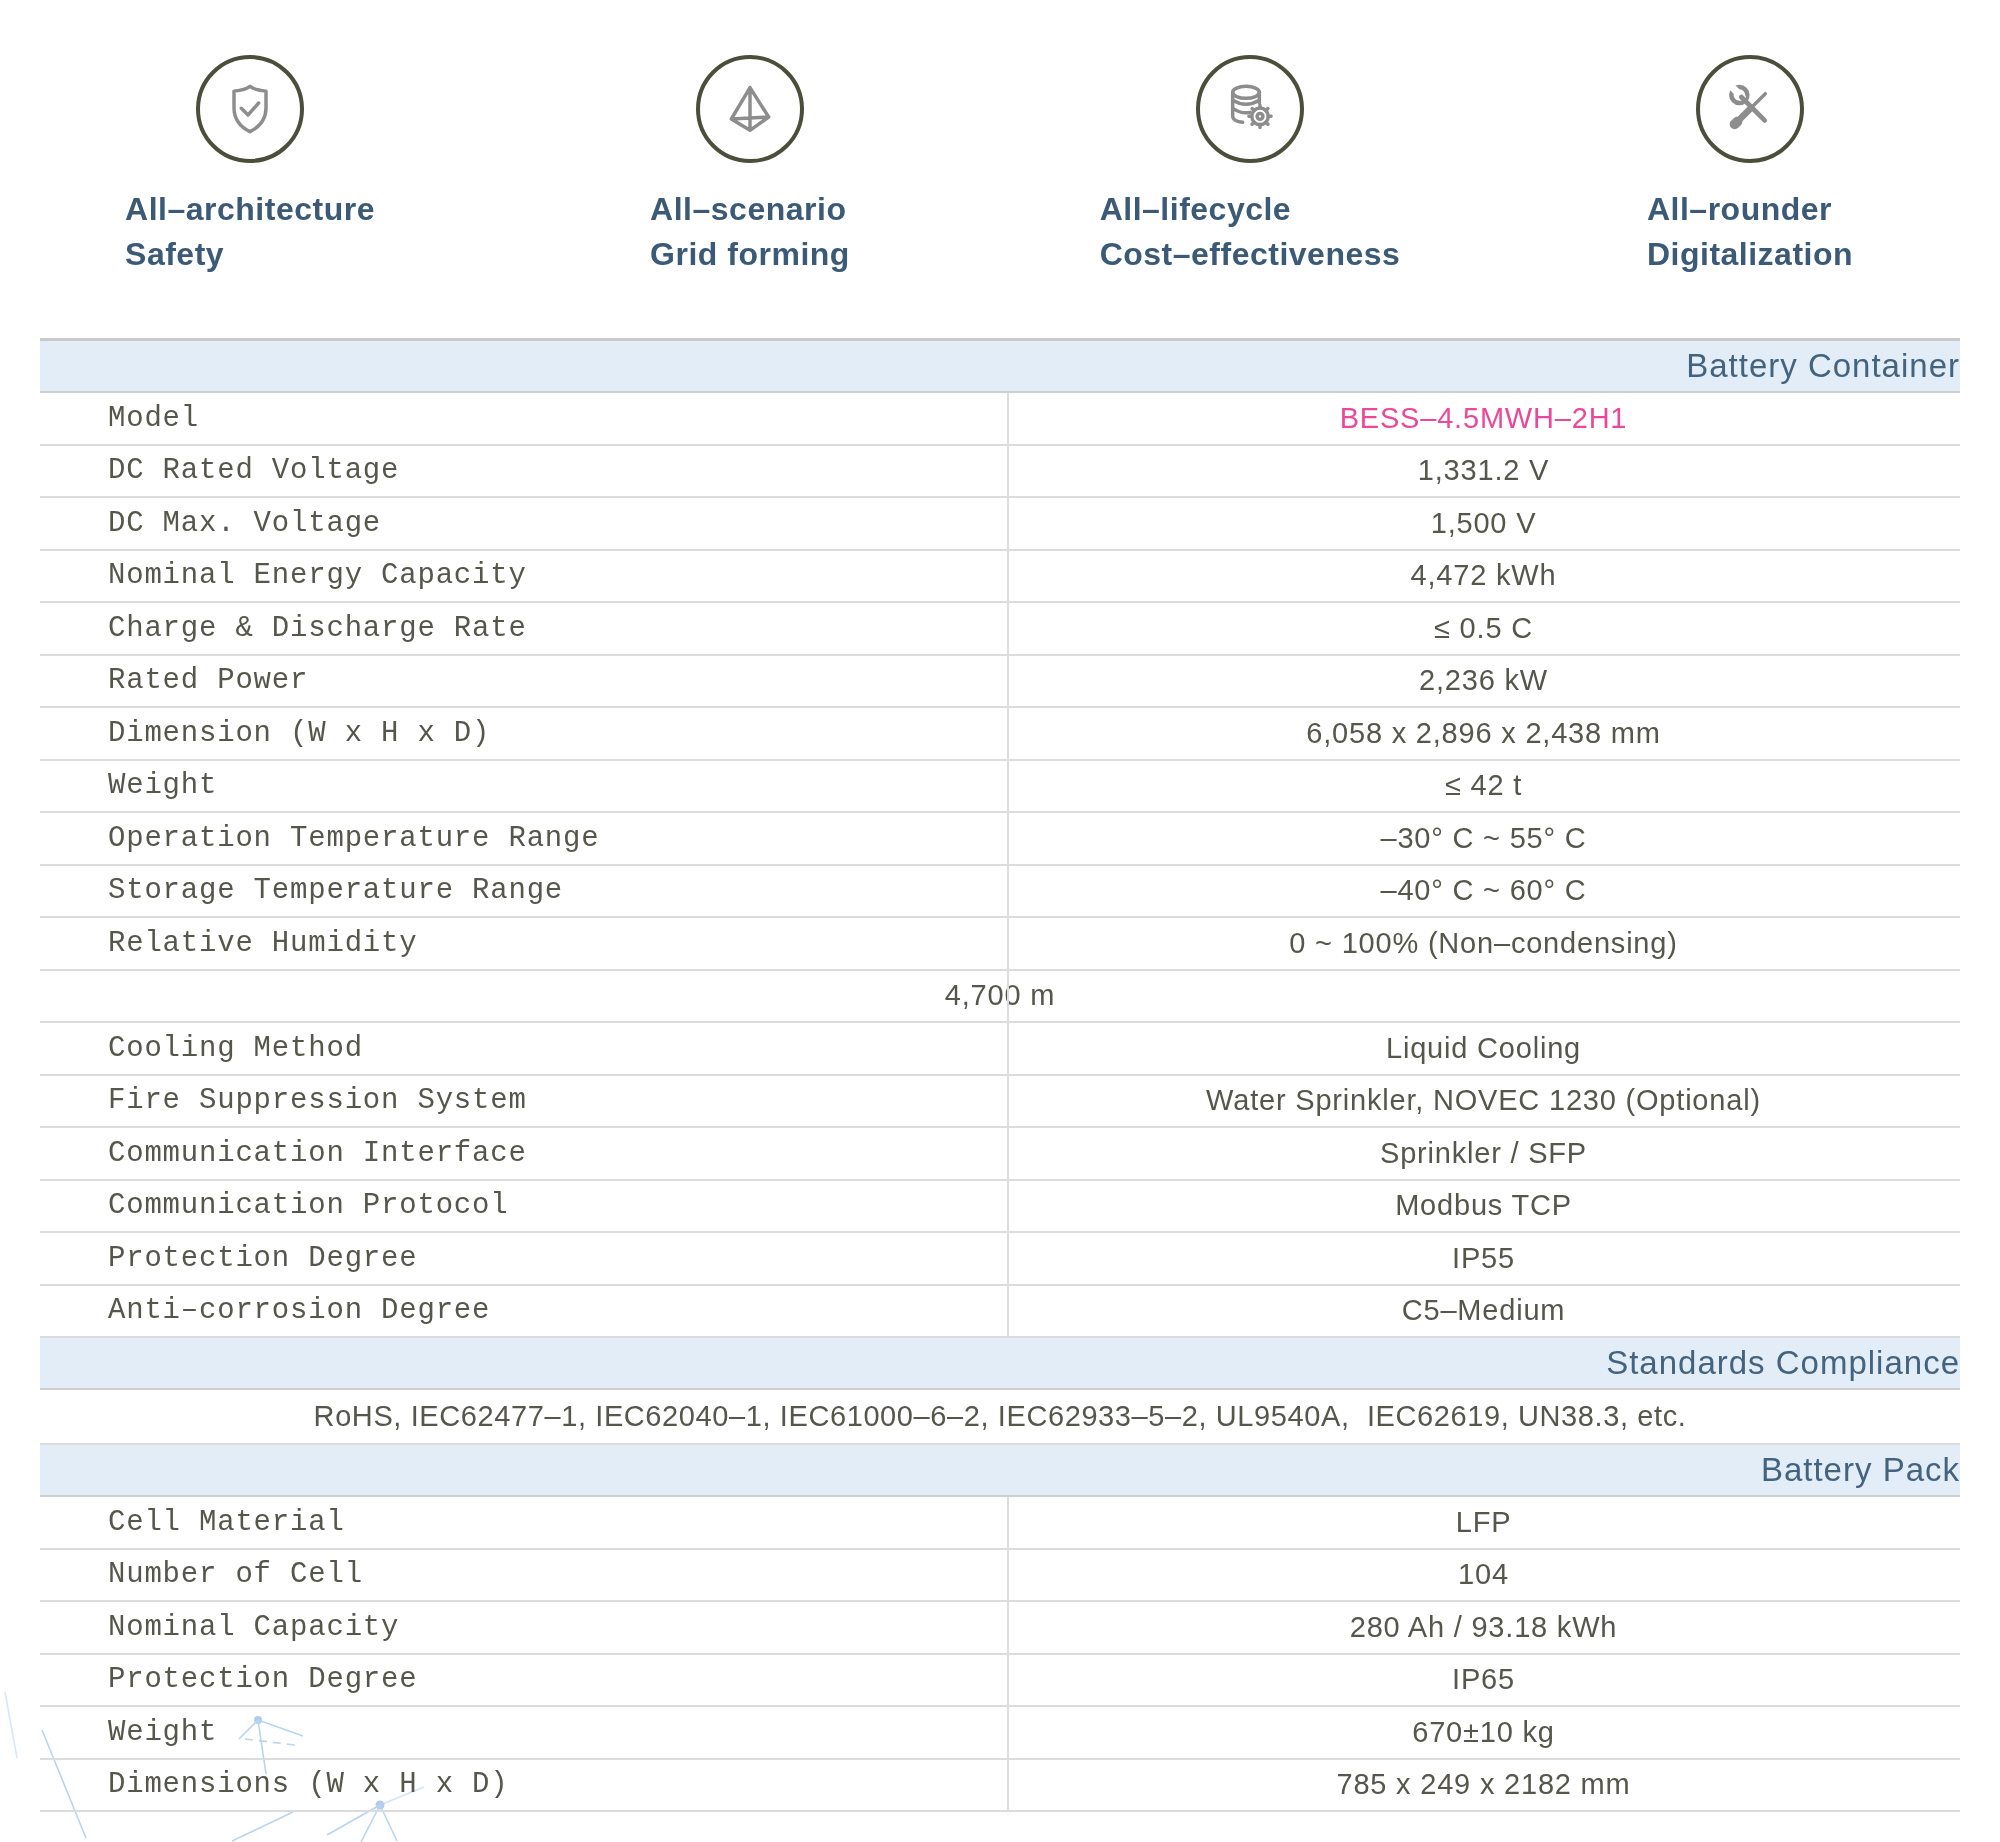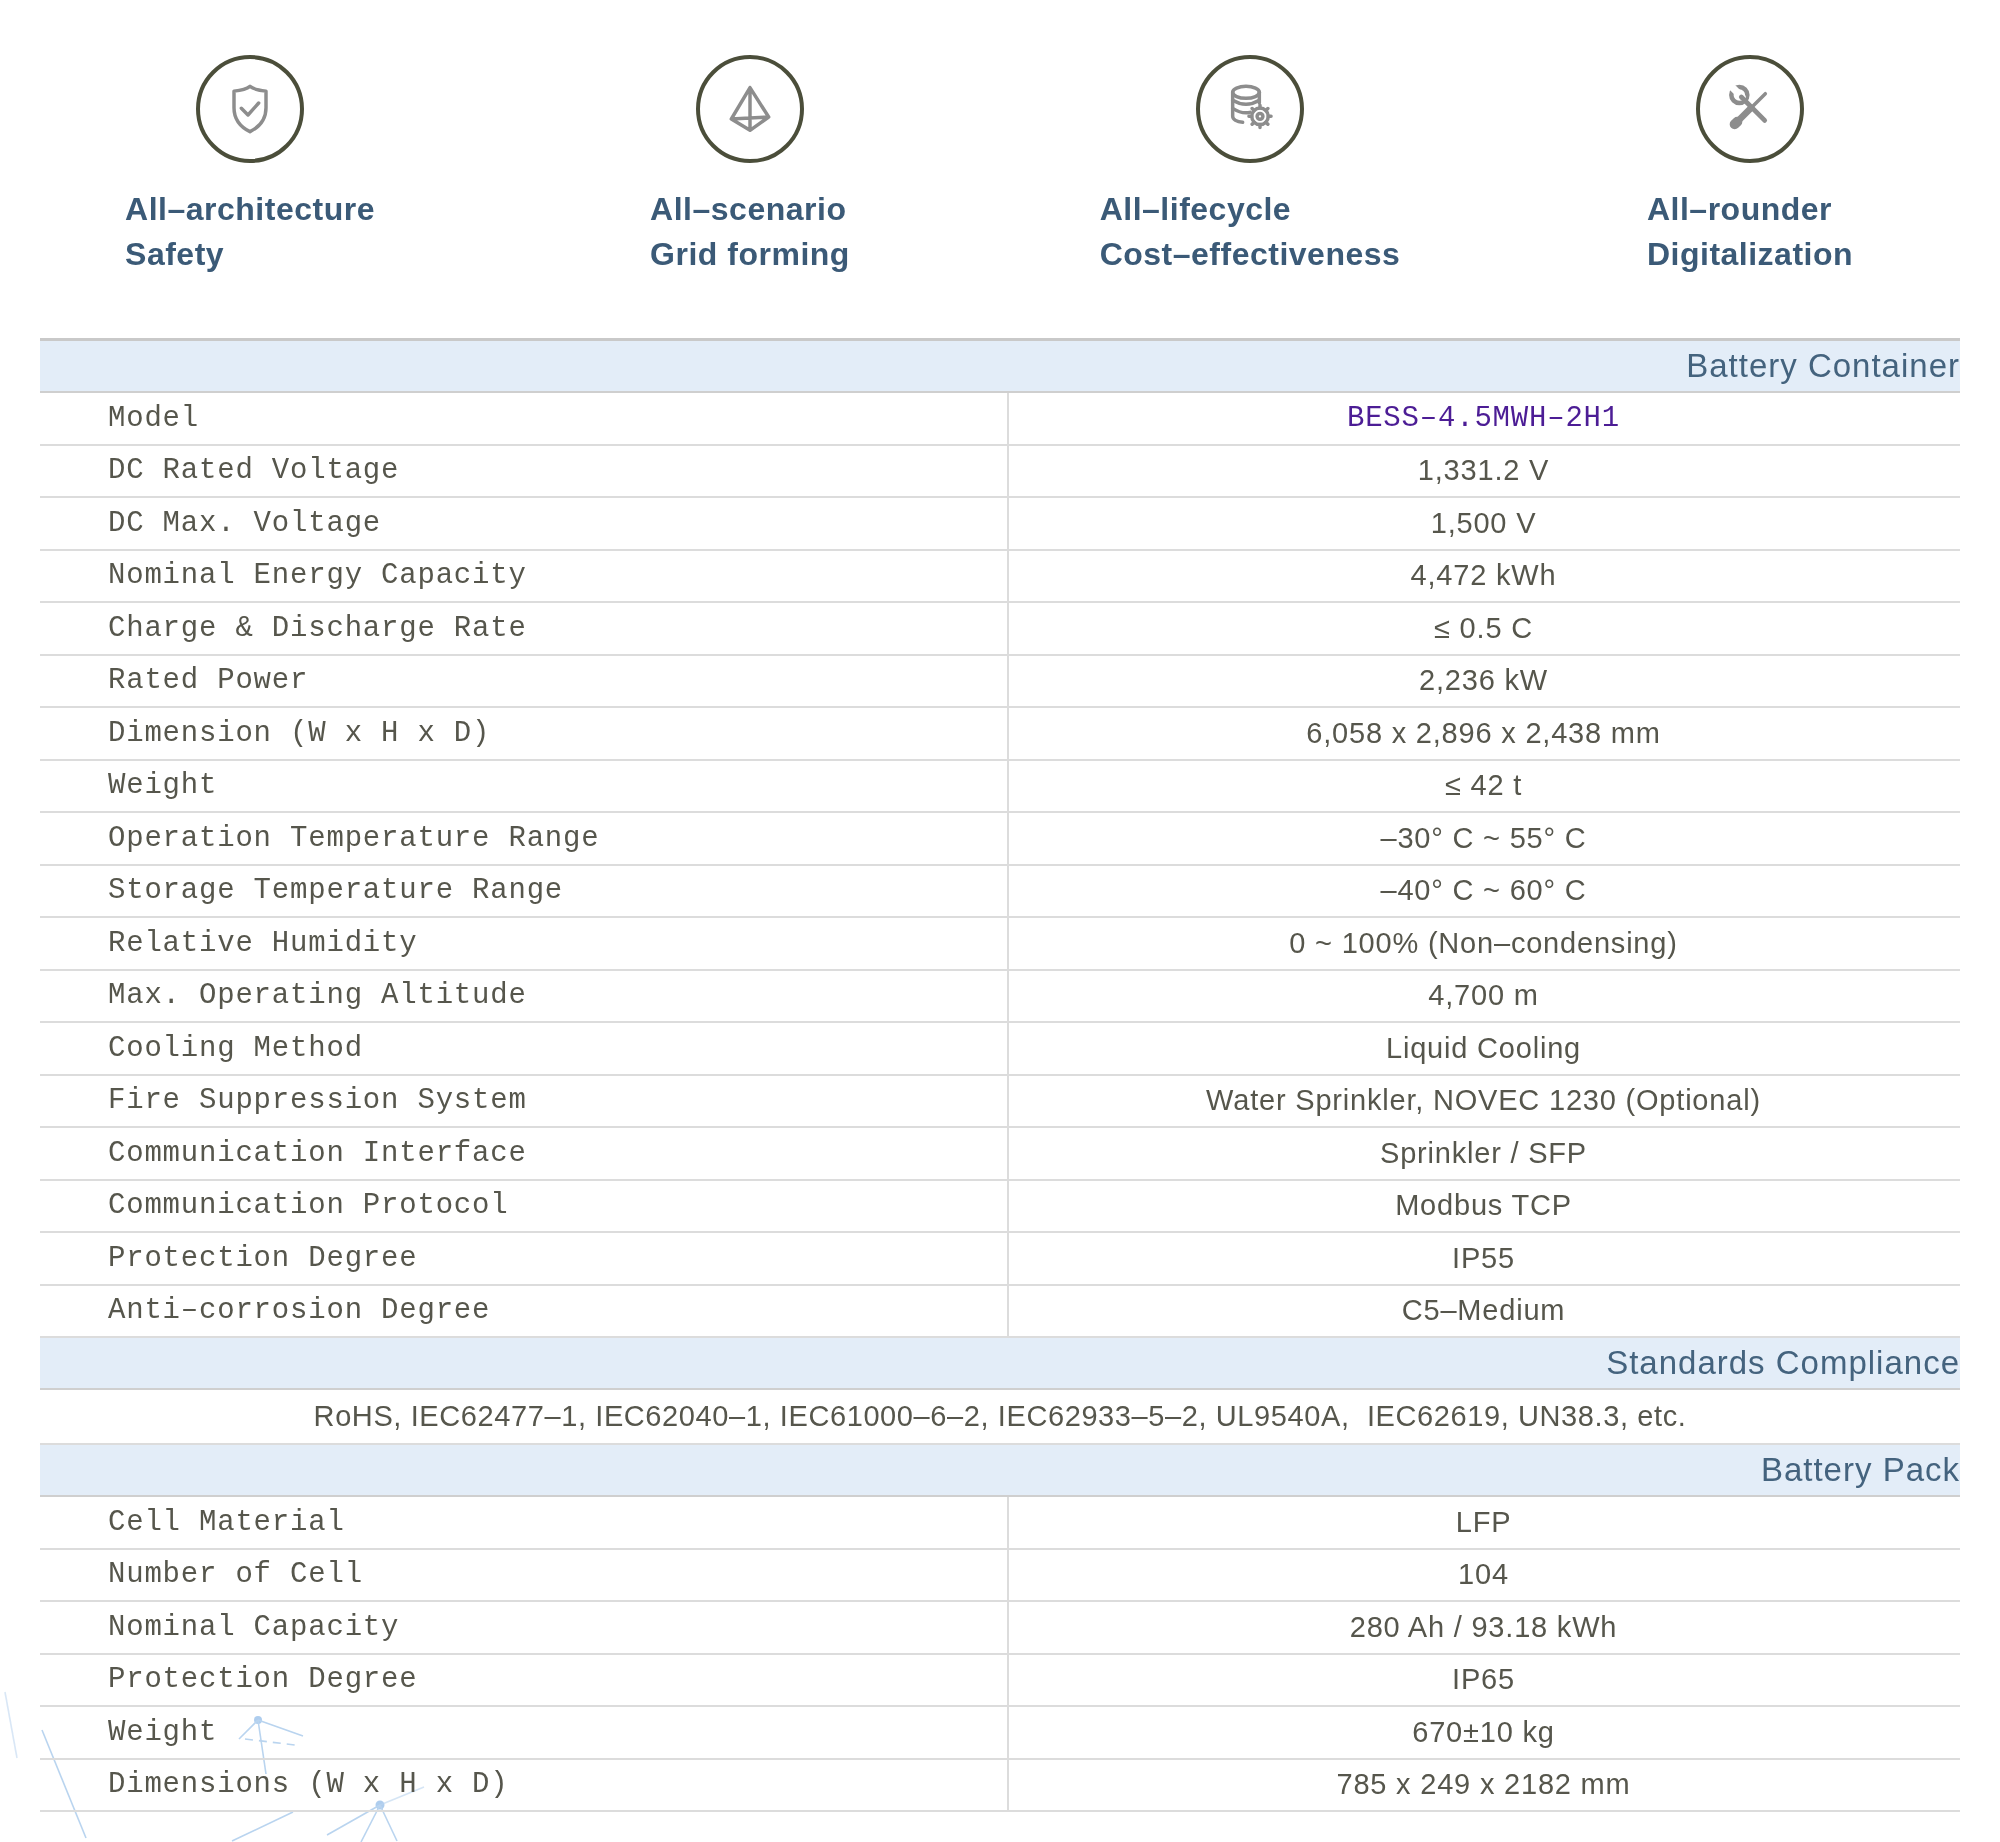--- a/index.html
+++ b/index.html
@@ -33,21 +33,21 @@
     display:flex;align-items:center;justify-content:flex-end;
     font-size:33px;color:#44637e;letter-spacing:1px;
   }
   .spec-row{position:relative;height:50.5px;display:flex;border-bottom:2px solid #dcdcdc;}
   .spec-row::after{
     content:'';position:absolute;left:967px;top:0;bottom:0;width:2px;background:#dcdcdc;
   }
   .cell{display:flex;align-items:center;font-size:29px;color:#56564c;letter-spacing:0.8px;}
   .cell.label{width:967px;box-sizing:border-box;padding-left:68px;font-family:Liberation Mono, monospace;}
   .cell.value{flex:1;justify-content:center;text-align:center;}
-  .cell.value.hl{color:#4c1d95;font-family:Liberation Mono, monospace;}
+  .cell.value.hl{color:#ec4899;}
   .full-row{
     height:53px;display:flex;align-items:center;justify-content:center;
     font-size:29px;color:#56564c;letter-spacing:0.6px;border-bottom:2px solid #dcdcdc;
     white-space:pre-wrap;
   }
 </style>
 </head>
 <body>
 
 <div class="page">
@@ -175,21 +175,20 @@
       </div>
       <div class="spec-row">
         <div class="cell label">Storage Temperature Range</div>
         <div class="cell value">–40° C ~ 60° C</div>
       </div>
       <div class="spec-row">
         <div class="cell label">Relative Humidity</div>
         <div class="cell value">0 ~ 100% (Non–condensing)</div>
       </div>
       <div class="spec-row">
-        <div class="cell label">Max. Operating Altitude</div>
         <div class="cell value">4,700 m</div>
       </div>
       <div class="spec-row">
         <div class="cell label">Cooling Method</div>
         <div class="cell value">Liquid Cooling</div>
       </div>
       <div class="spec-row">
         <div class="cell label">Fire Suppression System</div>
         <div class="cell value">Water Sprinkler, NOVEC 1230 (Optional)</div>
       </div>

